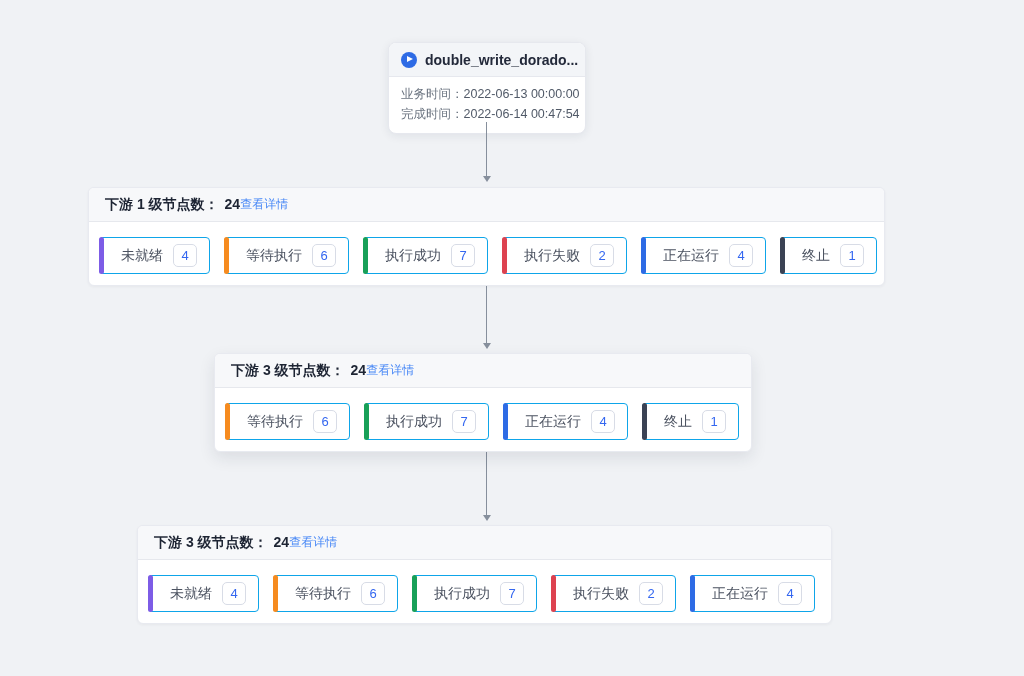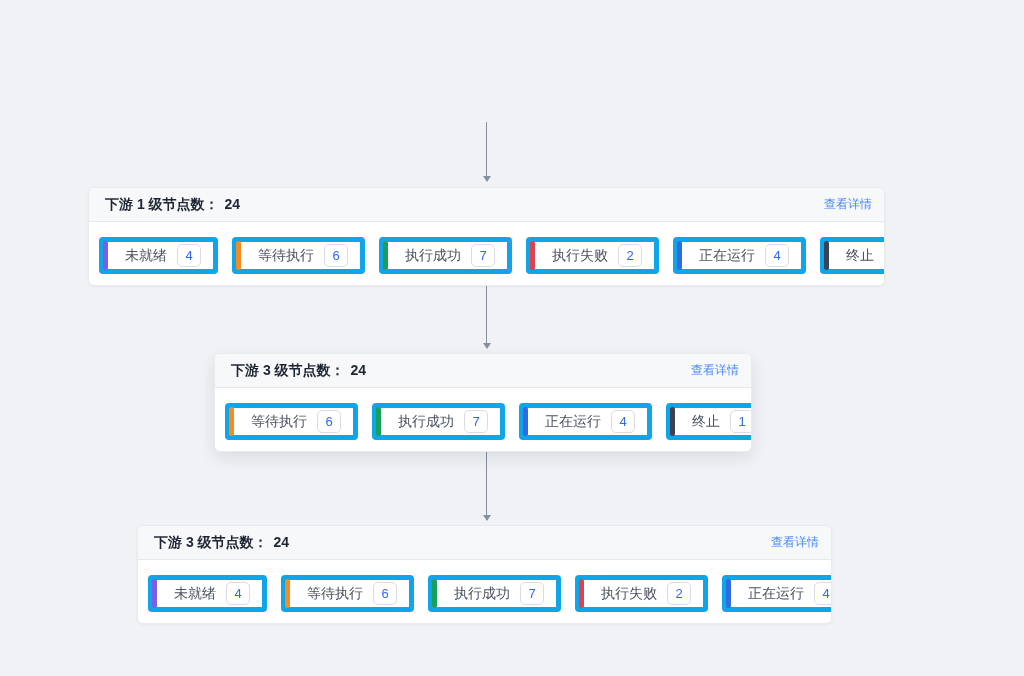--- a/index.html
+++ b/index.html
@@ -54,56 +54,70 @@
 
   
   .panel {
     position: absolute; background: #ffffff;
     border: 1px solid #e8eaf0; border-radius: 6px; overflow: hidden;
   }
   #panel-1 { left: 88px;  top: 187px; width: 797px; box-shadow: 0 1px 3px rgba(30,40,60,.05); }
   #panel-2 { left: 214px; top: 353px; width: 538px; box-shadow: 0 6px 16px rgba(30,40,60,.10); }
   #panel-3 { left: 137px; top: 525px; width: 695px; box-shadow: 0 1px 3px rgba(30,40,60,.05); }
   .panel-header {
-    height: 34px; display: flex; align-items: center; justify-content: space-between;
+    height: 34px; display: flex; align-items: center; justify-content: flex-start;
     padding: 0 12px 0 16px; background: #f7f8fa; border-bottom: 1px solid #e6e8ed;
   }
   .panel-title { font-size: 14px; font-weight: 700; color: #1d2433; white-space: nowrap; }
   .panel-title .p-count { margin-left: 6px; }
   .detail-link {
     font-size: 12px; color: #4787f6; cursor: pointer; text-decoration: none;
     white-space: nowrap;
   }
   .panel-body {
     display: flex; align-items: center; gap: 14px; padding: 15px 10px 11px 10px;
   }
 
   
   .chip {
     position: relative; height: 37px; display: inline-flex; align-items: center;
     gap: 10px; padding: 0 12px 0 21px; background: #ffffff;
-    border: 5px solid #0ea5e9; border-radius: 4px; white-space: nowrap;
+    border: 1px solid #0ea5e9; border-radius: 4px; white-space: nowrap;
   }
   .chip-bar {
     position: absolute; left: -1px; top: -1px; bottom: -1px; width: 5px;
     border-radius: 3px;
   }
   .chip-label { font-size: 14px; color: #4b5260; }
   .chip-count {
     min-width: 24px; height: 23px; padding: 0 4px;
     display: inline-flex; align-items: center; justify-content: center;
     background: #ffffff; border: 1px solid #d8dce6; border-radius: 5px;
     font-size: 13px; color: #3467f0;
   }
 </style>
 </head>
 <body>
 
 <div class="canvas">
 
+  <div class="node-card">
+    <div class="node-card-header">
+      <span class="play-icon"></span>
+      <span>double_write_dorado...</span>
+    </div>
+    <div class="node-card-body">
+      <div class="node-field">
+        <span class="f-label">业务时间：</span><span class="f-value">2022-06-13 00:00:00</span>
+      </div>
+      <div class="node-field">
+        <span class="f-label">完成时间：</span><span class="f-value">2022-06-14 00:47:54</span>
+      </div>
+    </div>
+  </div>
 
   <div class="arrow" id="arrow-1">
     <div class="arrow-line"></div>
     <div class="arrow-head"></div>
   </div>
   <div class="arrow" id="arrow-2">
     <div class="arrow-line"></div>
     <div class="arrow-head"></div>
   </div>
   <div class="arrow" id="arrow-3">

